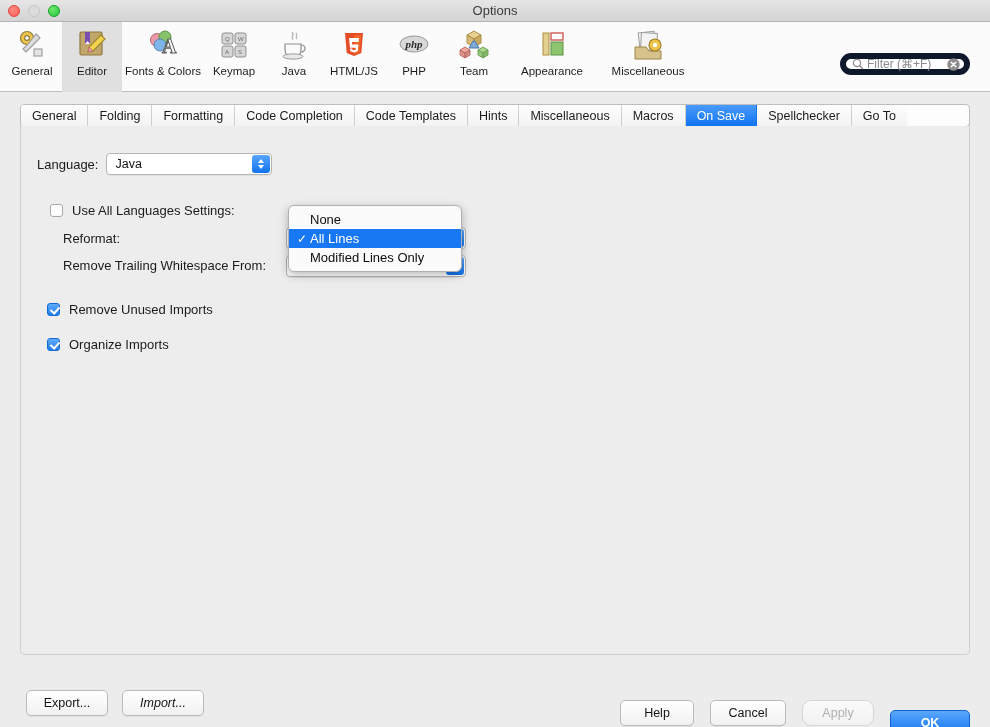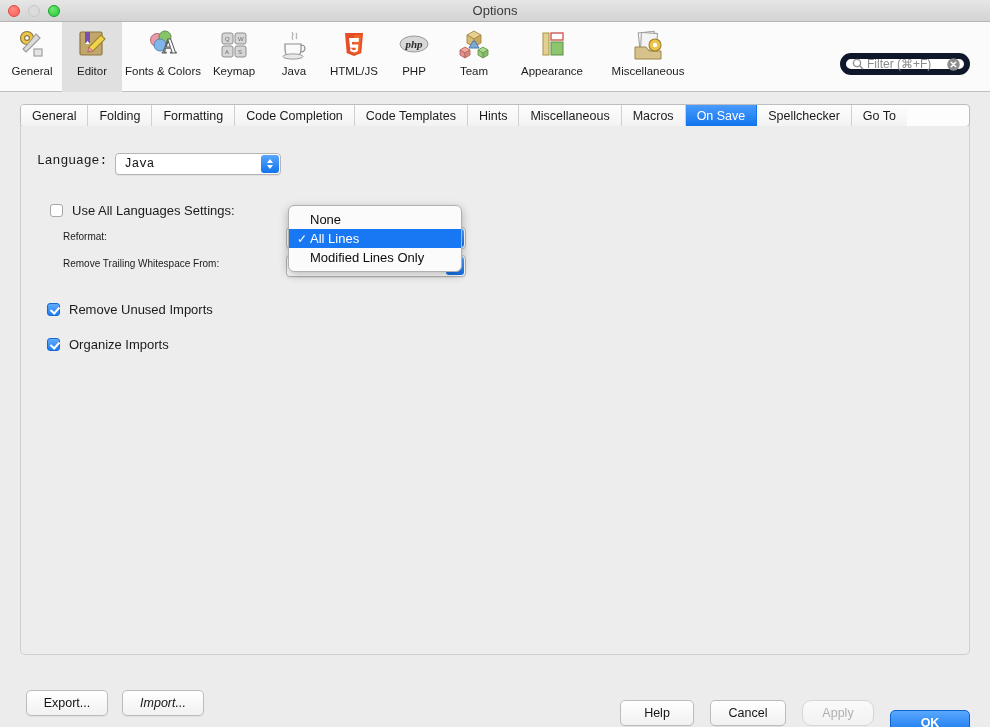--- a/index.html
+++ b/index.html
@@ -84,21 +84,21 @@
 
   
   .panel {
     position:absolute; left:20px; top:126px; width:950px; height:529px;
     background:#ededed;
     border:1px solid #cfcfcf;
     border-top: none;
     border-radius: 0 0 5px 5px;
   }
 
-  .row-lang { position:absolute; left:16px; top:27px; display:flex; align-items:flex-start; gap:8px;font-family:Liberation Mono, monospace; }
+  .row-lang { position:absolute; left:16px; top:27px; display:flex; align-items:center; gap:8px; }
   .lbl { font-size:13px; color:#1b1b1b; }
 
   .combo {
     position:relative; height:22px; background:#fff;
     border:1px solid #b5b5b5; border-radius:4px;
     display:flex; align-items:center;
     box-shadow:0 1px 0 rgba(0,0,0,.05);
   }
   .combo .cv { font-size:12.5px; color:#121212; padding-left:8px; }
   .combo .arrows {
@@ -121,21 +121,21 @@
     background: linear-gradient(#62abfd,#1f7df0);
     border-color:#1569d0;
   }
   .cb.on::after {
     content:""; position:absolute; left:3.5px; top:1px;
     width:4px; height:7px; border:solid #fff; border-width:0 2px 2px 0;
     transform: rotate(42deg);
   }
   .chk-label { font-size:13px; color:#1b1b1b; white-space:nowrap; }
 
-  .sub-lbl { position:absolute; font-size:10px; color:#1b1b1b; white-space:nowrap; }
+  .sub-lbl { position:absolute; font-size:13px; color:#1b1b1b; white-space:nowrap; }
 
   
   .popup {
     position:absolute; left:288px; top:205px; width:174px;
     background:#fbfbfb;
     border:1px solid #b0b0b0;
     border-radius:6px;
     box-shadow: 0 3px 10px rgba(0,0,0,.28);
     padding:4px 0;
     z-index: 40;

